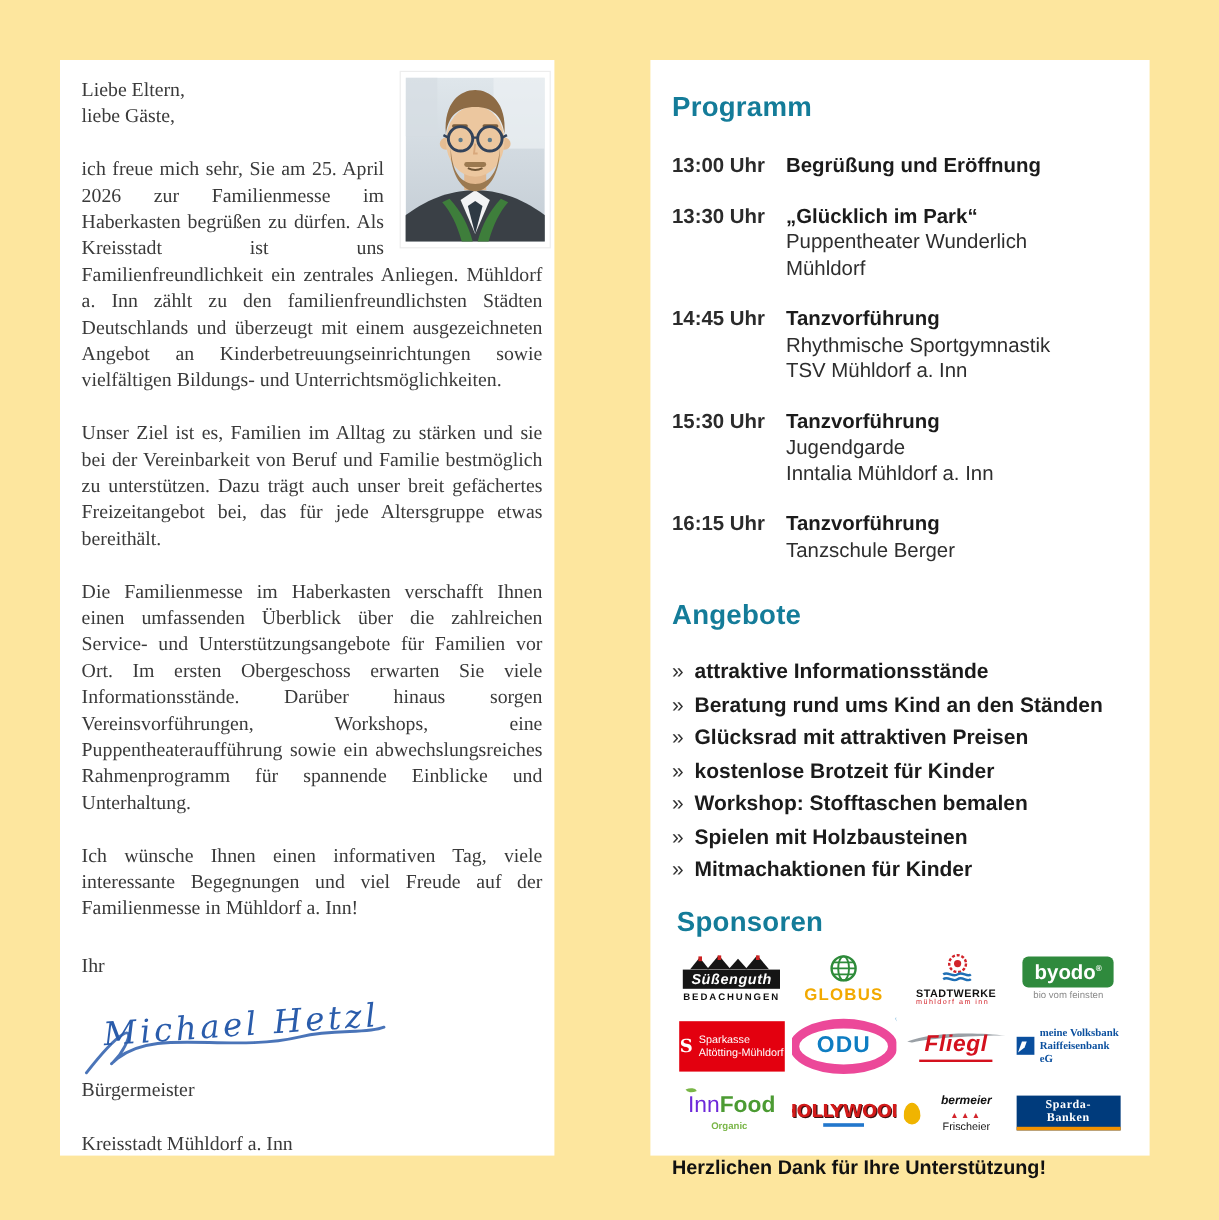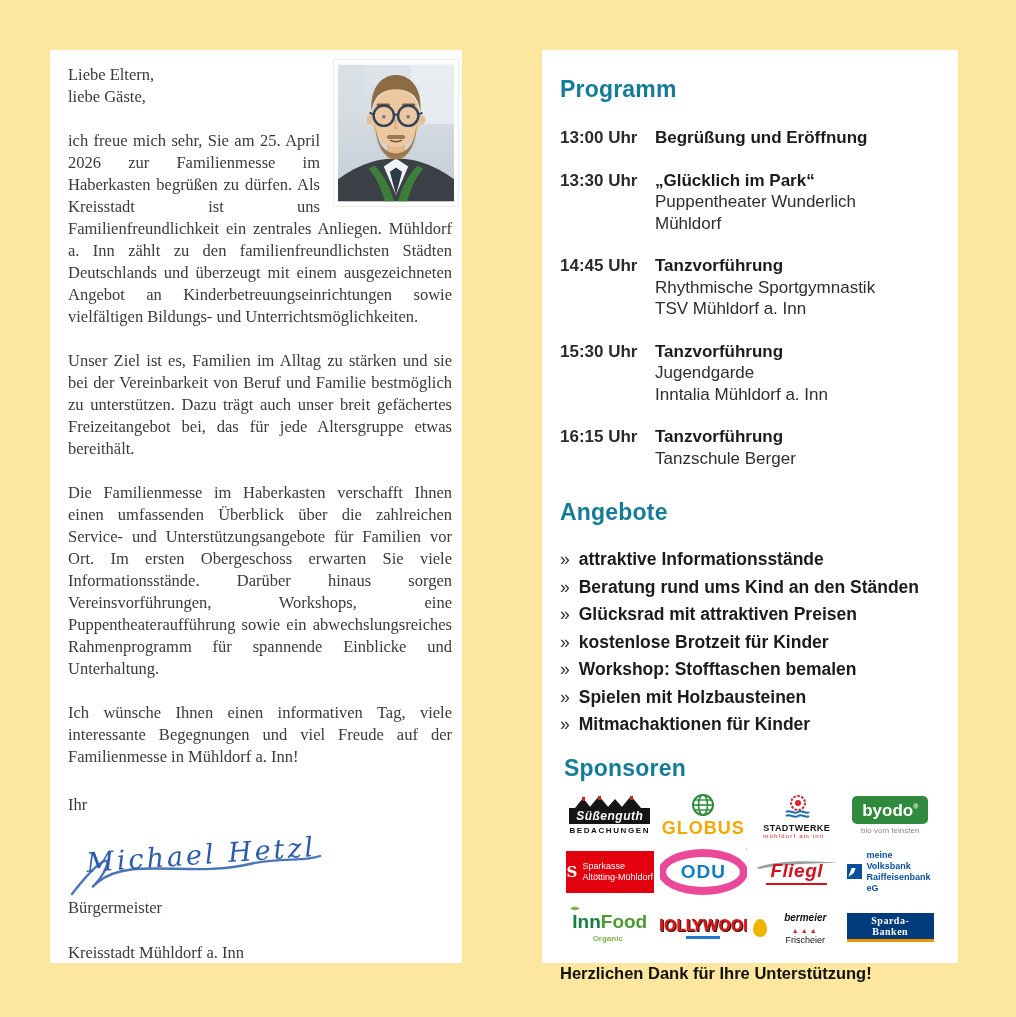--- a/index.html
+++ b/index.html
@@ -66,21 +66,21 @@
   }
   .logo-cell{height:47px;display:flex;flex-direction:column;align-items:center;justify-content:center;overflow:hidden;}
   .thanks{font-size:16.5px;font-weight:bold;color:#111;margin:13px 0 0 0;}
 
   
   .lg-sue{text-align:center;}
   .lg-sue .banner{background:#151515;color:#fff;font-weight:bold;font-style:italic;
     font-size:12px;padding:1px 7px;letter-spacing:0.5px;}
   .lg-sue .sub{font-size:8px;font-weight:bold;letter-spacing:1.6px;color:#111;margin-top:2px;}
   .lg-globus{text-align:center;}
-  .lg-globus .nm{color:#f2a900;font-weight:bold;font-size:18px;letter-spacing:1px;margin-top:1px;}
+  .lg-globus .nm{color:#f2a900;font-weight:bold;font-size:14px;letter-spacing:1px;margin-top:1px;}
   .lg-stw{display:flex;align-items:center;gap:4px;}
   .lg-stw .t1{font-size:9px;font-weight:bold;color:#111;letter-spacing:0.4px;}
   .lg-stw .t2{font-size:6px;color:#d2232a;letter-spacing:1.2px;}
   .lg-byodo{text-align:center;}
   .lg-byodo .box{background:#2f8a3d;color:#fff;border-radius:5px;font-weight:bold;
     font-size:17px;padding:2px 10px 4px;line-height:18px;}
   .lg-byodo .box sup{font-size:7px;}
   .lg-byodo .sub{font-size:8px;color:#8a8a8a;margin-top:2px;}
   .lg-spk{background:#e3000f;color:#fff;width:96px;height:42px;
     display:flex;align-items:center;justify-content:center;gap:5px;}
@@ -91,24 +91,24 @@
     display:flex;align-items:center;justify-content:center;}
   .lg-odu .nm{color:#0e7dc2;font-weight:bold;font-size:19px;letter-spacing:1px;}
   .lg-odu .reg{position:absolute;top:-4px;right:-4px;color:#0e7dc2;font-size:8px;}
   .lg-fliegl{position:relative;text-align:center;}
   .lg-fliegl .nm{color:#d4111e;font-weight:bold;font-style:italic;font-size:19px;
     letter-spacing:0.5px;border-bottom:2px solid #d4111e;padding:0 4px 1px;}
   .lg-vb{display:flex;align-items:center;gap:5px;}
   .lg-vb .sq{width:15px;height:15px;background:#0a4f9e;position:relative;flex:none;}
   .lg-vb .sq:after{content:"";position:absolute;left:3px;top:4px;border-left:4px solid #fff;
     border-bottom:4px solid transparent;transform:skewX(-20deg);height:5px;}
-  .lg-vb .tx{color:#0a4f9e;font-size:9px;font-weight:bold;line-height:11px;}
+  .lg-vb .tx{color:#0a4f9e;font-size:9px;font-weight:bold;line-height:11px;font-family:Liberation Serif, serif;}
   .lg-inn{text-align:center;}
   .lg-inn .row{font-size:19px;font-weight:bold;line-height:20px;position:relative;}
-  .lg-inn .p1{color:#15803d;font-weight:bold;}
+  .lg-inn .p1{color:#6d28d9;font-weight:normal;}
   .lg-inn .p2{color:#4c9b33;}
   .lg-inn .leaf{position:absolute;left:-1px;top:-6px;width:8px;height:5px;background:#7ab648;
     border-radius:0 100% 0 100%;transform:rotate(-25deg);}
   .lg-inn .rule{border-top:1px solid #7ab648;margin:1px 0 0 30px;}
   .lg-inn .sub{font-size:8px;color:#7ab648;text-align:right;margin-right:4px;font-weight:bold;}
   .lg-holly{text-align:center;}
   .lg-holly .nm{color:#d21a1a;font-weight:bold;font-size:15px;letter-spacing:-0.5px;
     text-shadow:1px 1px 0 #3a1010;font-family:"DejaVu Sans",sans-serif;}
   .lg-holly .bar{width:34px;height:3px;background:#2277cc;margin:1px auto 0;}
   .lg-berm{display:flex;align-items:center;gap:3px;}

